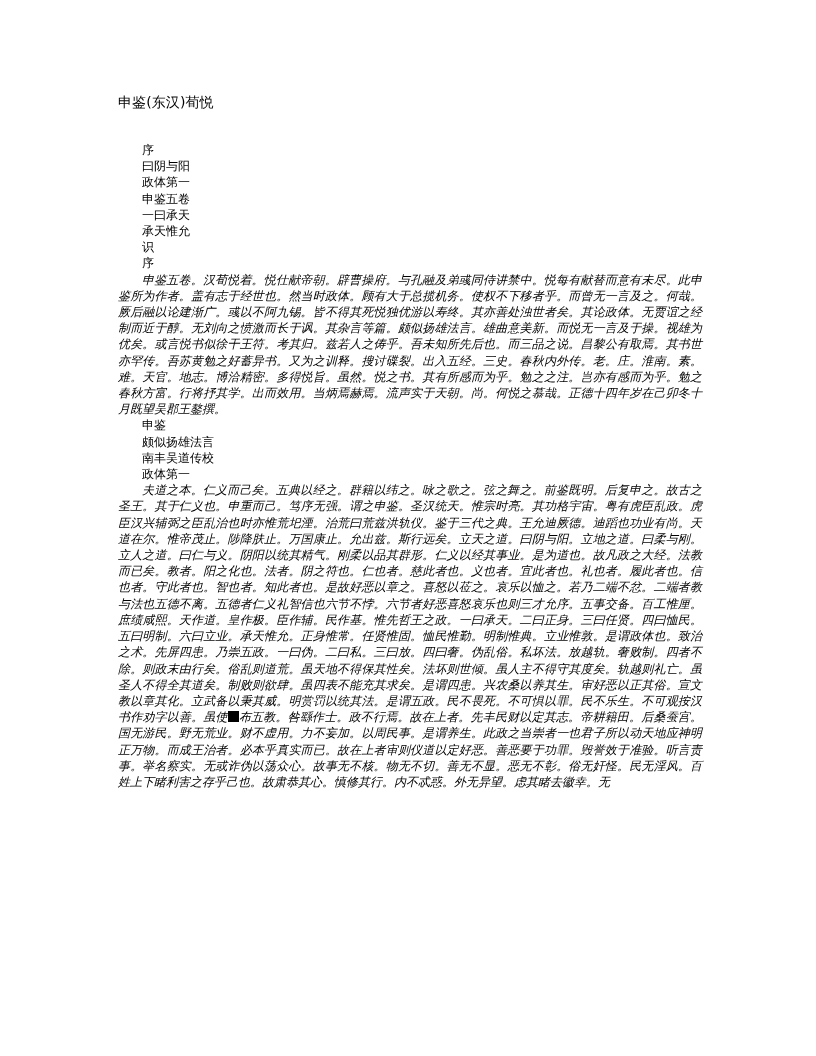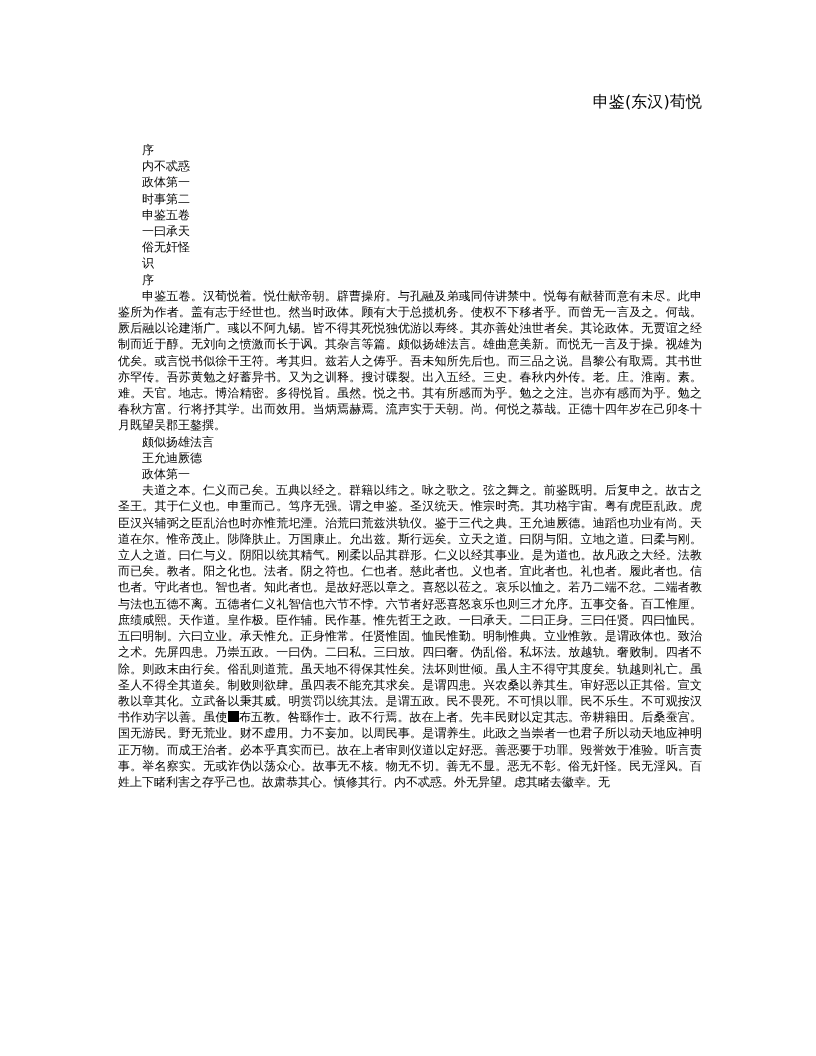--- a/index.html
+++ b/index.html
@@ -21,26 +21,25 @@
     background: #ffffff;
     box-sizing: border-box;
   }
   .content {
     position: absolute;
     left: 118px;
     top: 94px;
     width: 584px;
   }
   .doc-title {
-    font-size: 16px;
+    font-size: 14px;
     line-height: 16px;
     margin: 0 0 0 0;
     letter-spacing: 0.1px;
     white-space: nowrap;
-    text-align: right;
   }
   .spacer-after-title {
     height: 32px;
   }
   .toc {
     margin: 0;
     padding: 0;
     list-style: none;
   }
   .toc-item {
@@ -50,20 +49,21 @@
     white-space: nowrap;
   }
   .para {
     font-size: 12px;
     line-height: 16.2px;
     margin: 0;
     text-align: justify;
     text-justify: inter-ideograph;
     text-indent: 24px;
     word-break: break-all;
+    font-style: italic;
   }
   .heading-line {
     font-size: 12px;
     line-height: 16.2px;
     margin-left: 24px;
     white-space: nowrap;
   }
   .tofu {
     display: inline-block;
     width: 11px;
@@ -77,36 +77,36 @@
 
 <div class="page">
   <div class="content">
 
     <div class="doc-title">申鉴(东汉)荀悦</div>
 
     <div class="spacer-after-title"></div>
 
     <div class="toc">
       <div class="toc-item">序</div>
-      <div class="toc-item">内不忒惑</div>
+      <div class="toc-item">曰阴与阳</div>
       <div class="toc-item">政体第一</div>
-      <div class="toc-item">时事第二</div>
       <div class="toc-item">申鉴五卷</div>
       <div class="toc-item">一曰承天</div>
-      <div class="toc-item">俗无奸怪</div>
+      <div class="toc-item">承天惟允</div>
       <div class="toc-item">识</div>
     </div>
 
     <div class="heading-line">序</div>
 
     <p class="para">申鉴五卷。汉荀悦着。悦仕献帝朝。辟曹操府。与孔融及弟彧同侍讲禁中。悦每有献替而意有未尽。此申鉴所为作者。盖有志于经世也。然当时政体。顾有大于总揽机务。使权不下移者乎。而曾无一言及之。何哉。厥后融以论建渐广。彧以不阿九锡。皆不得其死悦独优游以寿终。其亦善处浊世者矣。其论政体。无贾谊之经制而近于醇。无刘向之愤激而长于讽。其杂言等篇。颇似扬雄法言。雄曲意美新。而悦无一言及于操。视雄为优矣。或言悦书似徐干王符。考其归。兹若人之俦乎。吾未知所先后也。而三品之说。昌黎公有取焉。其书世亦罕传。吾苏黄勉之好蓄异书。又为之训释。搜讨碟裂。出入五经。三史。春秋内外传。老。庄。淮南。素。难。天官。地志。博洽精密。多得悦旨。虽然。悦之书。其有所感而为乎。勉之之注。岂亦有感而为乎。勉之春秋方富。行将抒其学。出而效用。当炳焉赫焉。流声实于天朝。尚。何悦之慕哉。正德十四年岁在己卯冬十月既望吴郡王鏊撰。</p>
 
+    <div class="heading-line">申鉴</div>
 
     <div class="heading-line">颇似扬雄法言</div>
 
-    <div class="heading-line">王允迪厥德</div>
+    <div class="heading-line">南丰吴道传校</div>
 
     <div class="heading-line">政体第一</div>
 
     <p class="para"><span>夫道之本。仁义而己矣。五典以经之。群籍以纬之。咏之歌之。弦之舞之。前鉴既明。后复申之。故古之圣王。其于仁义也。申重而己。笃序无强。谓之申鉴。圣汉统天。惟宗时亮。其功格宇宙。粤有虎臣乱政。虎臣汉兴辅弼之臣乱治也时亦惟荒圯湮。治荒曰荒兹洪轨仪。鉴于三代之典。王允迪厥德。迪蹈也功业有尚。天道在尔。惟帝茂止。陟降肤止。万国康止。允出兹。斯行远矣。立天之道。曰阴与阳。立地之道。曰柔与刚。立人之道。曰仁与义。阴阳以统其精气。刚柔以品其群形。仁义以经其事业。是为道也。故凡政之大经。法教而已矣。教者。阳之化也。法者。阴之符也。仁也者。慈此者也。义也者。宜此者也。礼也者。履此者也。信也者。守此者也。智也者。知此者也。是故好恶以章之。喜怒以莅之。哀乐以恤之。若乃二端不忿。二端者教与法也五德不离。五德者仁义礼智信也六节不悖。六节者好恶喜怒哀乐也则三才允序。五事交备。百工惟厘。庶绩咸熙。天作道。皇作极。臣作辅。民作基。惟先哲王之政。一曰承天。二曰正身。三曰任贤。四曰恤民。五曰明制。六曰立业。承天惟允。正身惟常。任贤惟固。恤民惟勤。明制惟典。立业惟敦。是谓政体也。致治之术。先屏四患。乃崇五政。一曰伪。二曰私。三曰放。四曰奢。伪乱俗。私坏法。放越轨。奢败制。四者不除。则政末由行矣。俗乱则道荒。虽天地不得保其性矣。法坏则世倾。虽人主不得守其度矣。轨越则礼亡。虽圣人不得全其道矣。制败则欲肆。虽四表不能充其求矣。是谓四患。兴农桑以养其生。审好恶以正其俗。宣文教以章其化。立武备以秉其威。明赏罚以统其法。是谓五政。民不畏死。不可惧以罪。民不乐生。不可观按汉书作劝字以善。虽使</span><span class="tofu"></span><span>布五教。咎繇作士。政不行焉。故在上者。先丰民财以定其志。帝耕籍田。后桑蚕宫。国无游民。野无荒业。财不虚用。力不妄加。以周民事。是谓养生。此政之当崇者一也君子所以动天地应神明正万物。而成王治者。必本乎真实而已。故在上者审则仪道以定好恶。善恶要于功罪。毁誉效于准验。听言责事。举名察实。无或诈伪以荡众心。故事无不核。物无不切。善无不显。恶无不彰。俗无奸怪。民无淫风。百姓上下睹利害之存乎己也。故肃恭其心。慎修其行。内不忒惑。外无异望。虑其睹去徽幸。无</span></p>
 
   </div>
 </div>
 
 </body></html>

